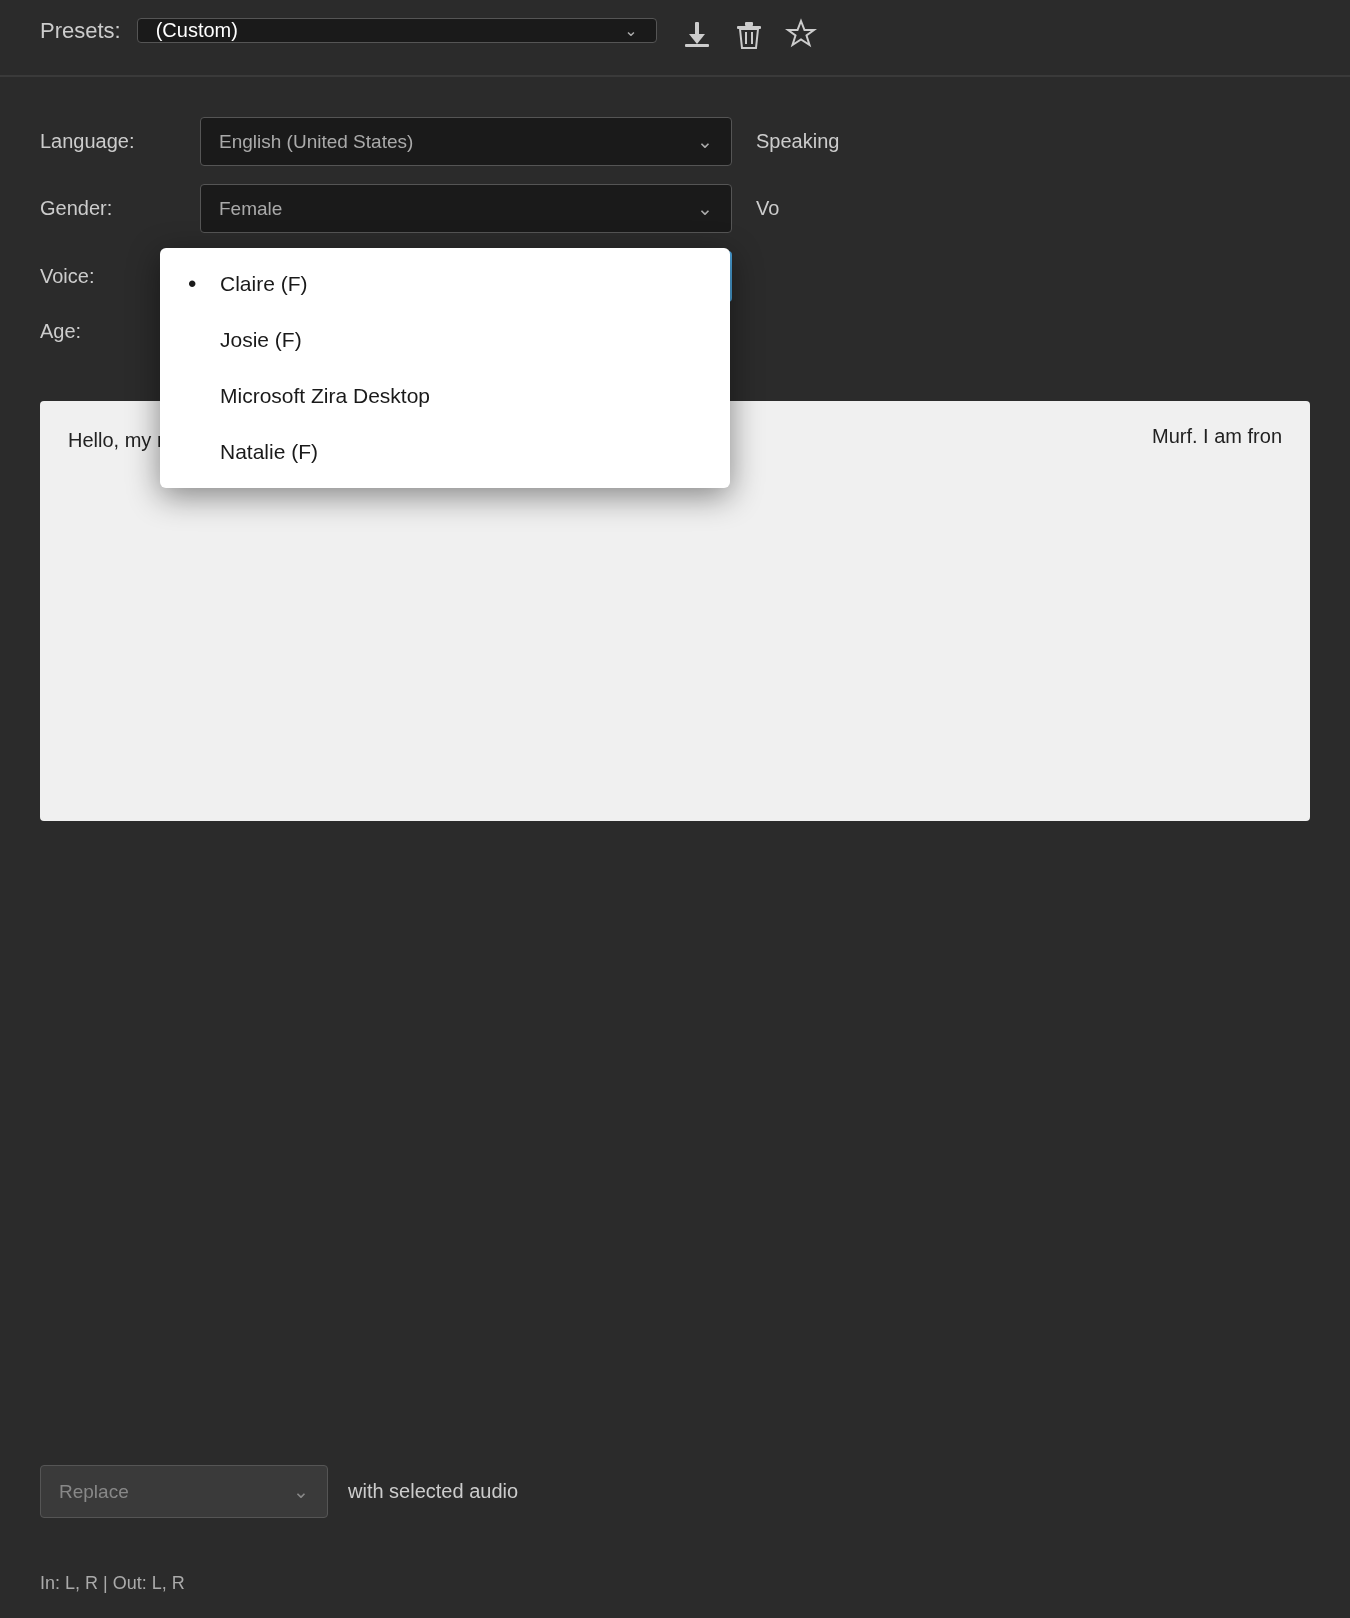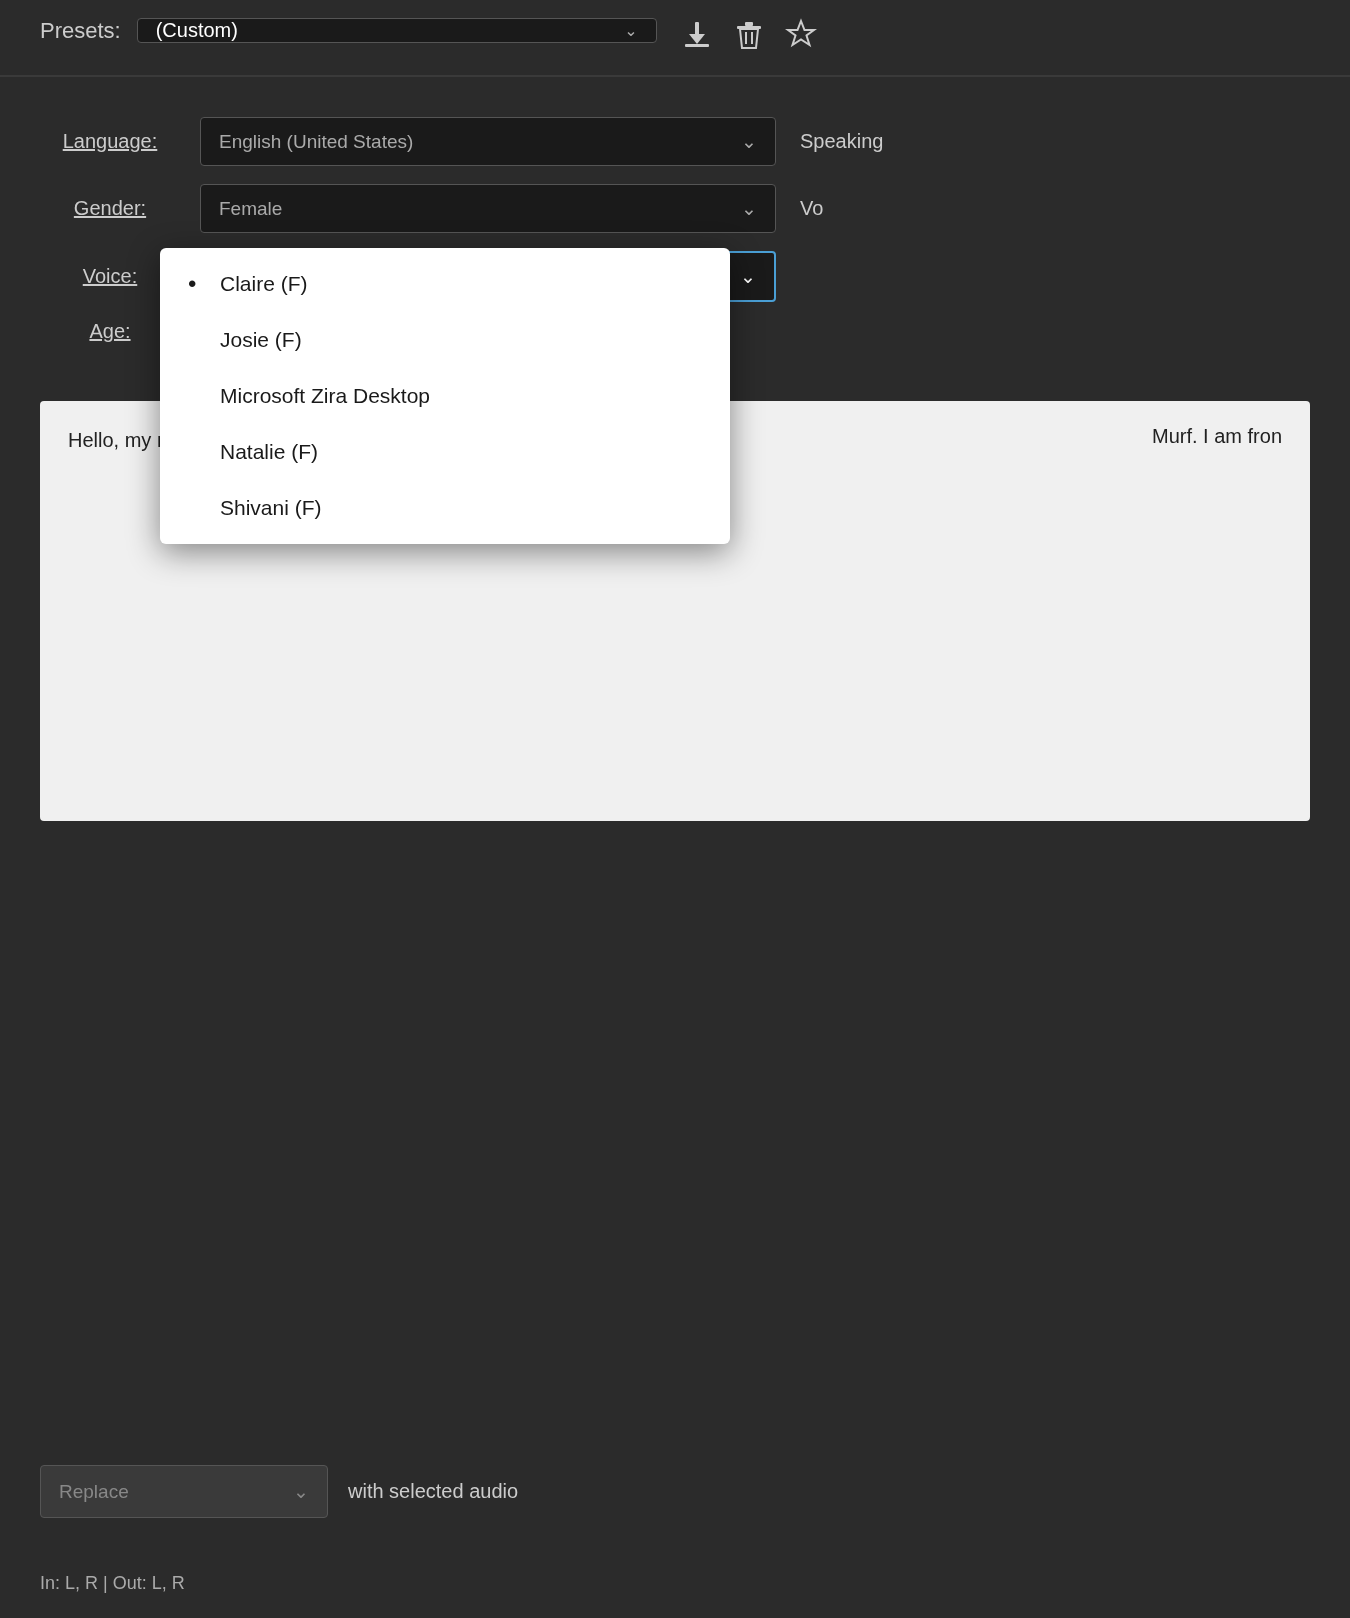--- a/index.html
+++ b/index.html
@@ -88,28 +88,27 @@
       display: flex;
       align-items: center;
       margin-bottom: 18px;
       position: relative;
     }
 
     .setting-label {
       color: #cccccc;
       font-size: 20px;
       width: 140px;
-      text-align: center;
+      text-align: left;
       margin-right: 20px;
       flex-shrink: 0;
-      text-decoration: underline;
     }
 
     .setting-select {
-      width: 576px;
+      width: 532px;
       background-color: #1a1a1a;
       border: 1px solid #555;
       border-radius: 4px;
       color: #aaaaaa;
       font-size: 19px;
       padding: 12px 18px;
       display: flex;
       align-items: center;
       justify-content: space-between;
       cursor: pointer;
@@ -318,23 +317,20 @@
     </div>
     <div class="dropdown-item">
       Josie (F)
     </div>
     <div class="dropdown-item">
       Microsoft Zira Desktop
     </div>
     <div class="dropdown-item">
       Natalie (F)
     </div>
-    <div class="dropdown-item">
-      Shivani (F)
-    </div>
   </div>
 
   <div class="text-area-container">
     <span class="text-content">Hello, my n</span>
     <span class="text-right">Murf. I am fron</span>
   </div>
 
   <div class="bottom-section">
     <div class="replace-bar">
       <div class="replace-select">

